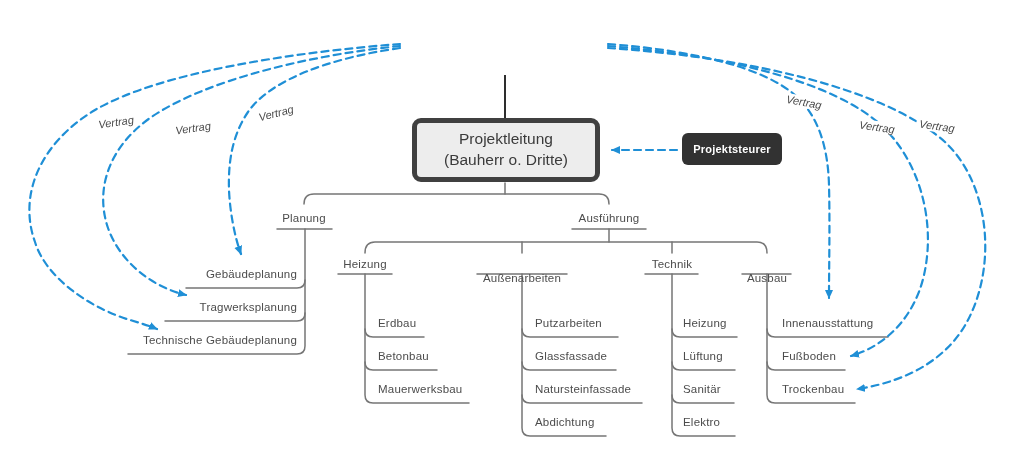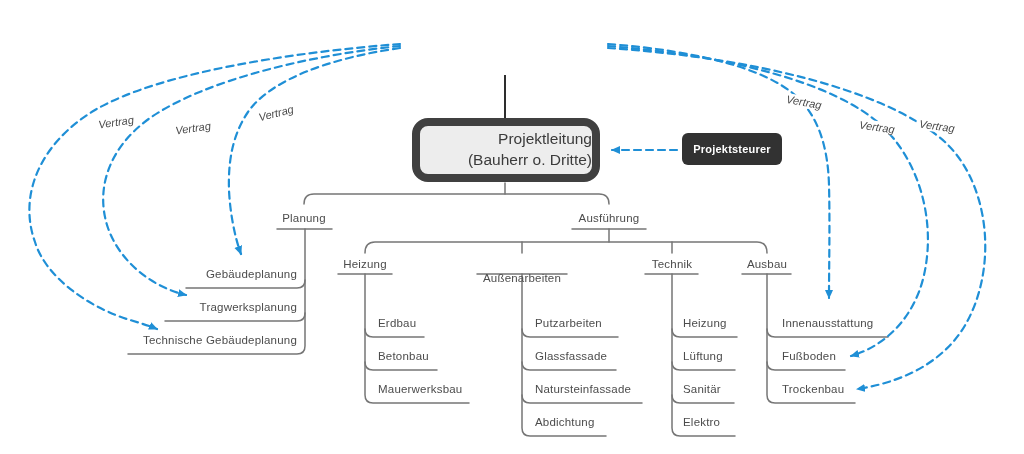--- a/index.html
+++ b/index.html
@@ -18,23 +18,23 @@
     position:absolute;font-size:11px;font-style:italic;color:#4d4d4d;
     background:#ffffff;padding:0 3px;white-space:nowrap;line-height:12px;
   }
   .box-auftraggeber{
     position:absolute;left:402px;top:15px;width:206px;height:60px;
     background:#1186ce;color:#ffffff;font-size:20px;font-weight:bold;
     letter-spacing:.4px;display:flex;align-items:center;justify-content:center;
   }
   .box-projektleitung{
     position:absolute;left:412px;top:118px;width:188px;height:64px;
-    background:#ededed;border:8px solid #404040;border-radius:16px;
+    background:#ededed;border:5px solid #404040;border-radius:9px;
     box-sizing:border-box;color:#3b3b3b;font-size:15.5px;line-height:1.35;
-    display:flex;flex-direction:column;align-items:flex-end;justify-content:center;
+    display:flex;flex-direction:column;align-items:center;justify-content:center;
   }
   .box-projektsteuerer{
     position:absolute;left:682px;top:133px;width:100px;height:32px;
     background:#323232;border-radius:6px;color:#ffffff;font-size:11px;
     font-weight:bold;display:flex;align-items:center;justify-content:center;
     letter-spacing:.2px;
   }
 </style>
 </head>
 <body>
@@ -112,21 +112,21 @@
   <span class="vertrag" style="left:804px;top:102px;transform:translate(-50%,-50%) rotate(10deg);">Vertrag</span>
   <span class="vertrag" style="left:877px;top:127px;transform:translate(-50%,-50%) rotate(8deg);">Vertrag</span>
   <span class="vertrag" style="left:937px;top:126px;transform:translate(-50%,-50%) rotate(8deg);">Vertrag</span>
 
   <span class="node-label centered" style="left:304px;top:212px;">Planung</span>
   <span class="node-label centered" style="left:609px;top:212px;">Ausführung</span>
 
   <span class="node-label centered" style="left:365px;top:258px;">Heizung</span>
   <span class="node-label centered" style="left:522px;top:272px;">Außenarbeiten</span>
   <span class="node-label centered" style="left:672px;top:258px;">Technik</span>
-  <span class="node-label centered" style="left:767px;top:258px;">Ausbau</span>
+  <span class="node-label centered" style="left:767px;top:272px;">Ausbau</span>
 
   <span class="node-label rightcol" style="right:727px;top:268px;">Gebäudeplanung</span>
   <span class="node-label rightcol" style="right:727px;top:301px;">Tragwerksplanung</span>
   <span class="node-label rightcol" style="right:727px;top:334px;">Technische Gebäudeplanung</span>
 
   <span class="node-label" style="left:378px;top:317px;">Erdbau</span>
   <span class="node-label" style="left:378px;top:350px;text-align:right;">Betonbau</span>
   <span class="node-label" style="left:378px;top:383px;">Mauerwerksbau</span>
 
   <span class="node-label" style="left:535px;top:317px;">Putzarbeiten</span>

